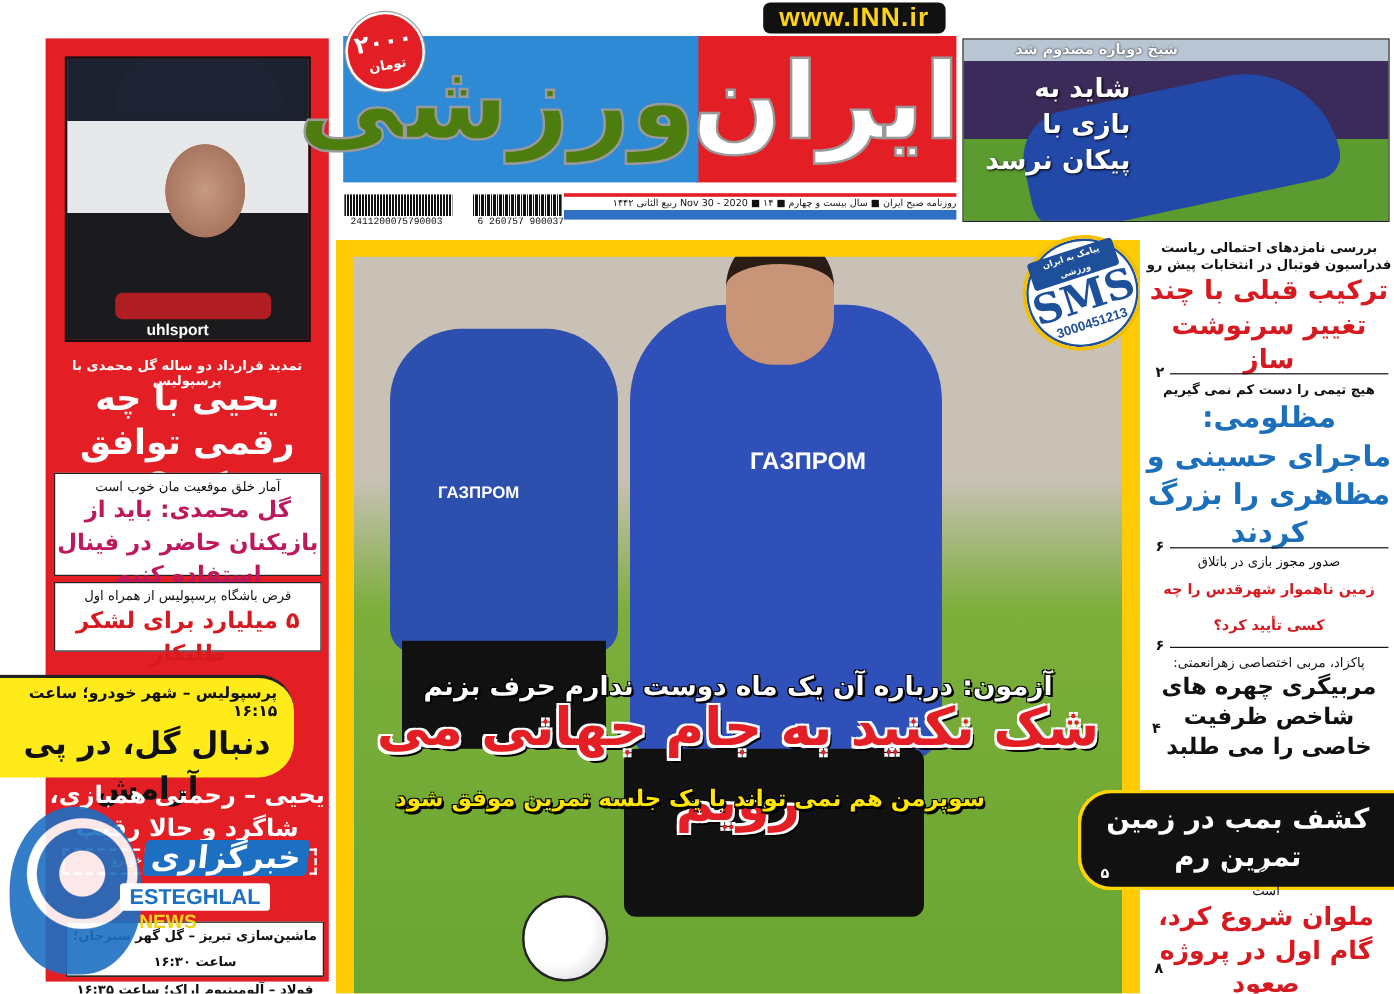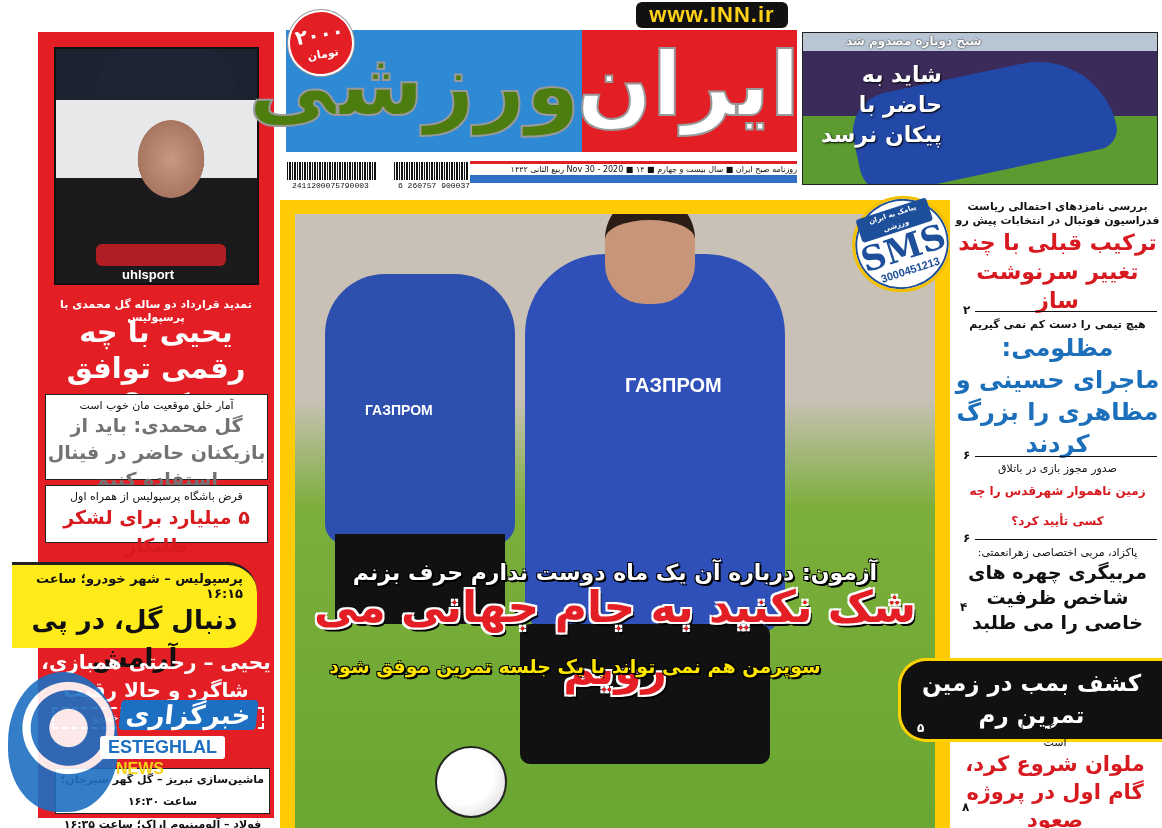--- a/index.html
+++ b/index.html
@@ -44,27 +44,27 @@
   }
   #left-headline {
     left: 40px; top: 314px; width: 232px; text-align: center;
     color: #fff; font: bold 29px/36px "DejaVu Sans", sans-serif;
   }
   .white-box {
     background: #fff; border: 1px solid #222; text-align: center;
   }
   #box-golmohammadi { left: 45px; top: 394px; width: 223px; height: 86px; }
   #box-golmohammadi .k { font: 11px "DejaVu Sans", sans-serif; color: #111; padding-top: 4px; }
-  #box-golmohammadi .h { font: bold 19px/27px "DejaVu Sans", sans-serif; color: #737373; }
+  #box-golmohammadi .h { font: bold 19px/27px "DejaVu Sans", sans-serif; color: #be185d; }
   #box-loan { left: 45px; top: 485px; width: 223px; height: 58px; }
   #box-loan .k { font: 11px "DejaVu Sans", sans-serif; color: #111; padding-top: 4px; }
   #box-loan .h { font: bold 19px/28px "DejaVu Sans", sans-serif; color: #d71920; }
 
   #yellow-banner {
-    left: 12px; top: 562px; width: 245px; height: 86px;
+    left: 0; top: 562px; width: 245px; height: 86px;
     background: #ffeb1a;
     border-radius: 0 30px 30px 0;
     border-top: 3px solid #222;
   }
   #yellow-banner .k { text-align: right; padding: 6px 14px 0 0; font: bold 13px "DejaVu Sans", sans-serif; color: #111; }
   #yellow-banner .h { text-align: center; font: bold 26px/38px "DejaVu Sans", sans-serif; color: #111; }
 
   #left-sub1 { left: 40px; top: 648px; width: 232px; text-align: center; color: #fff; font: bold 20px/28px "DejaVu Sans", sans-serif; }
   #dotted-box {
     left: 52px; top: 707px; width: 212px; height: 22px;
@@ -298,21 +298,21 @@
 <div id="barcode1-num" class="abs barcode-num">2411200075790003</div>
 <div id="barcode2" class="abs barcode"></div>
 <div id="barcode2-num" class="abs barcode-num">6 260757 900037</div>
 <div id="date-strip" class="abs" dir="rtl">روزنامه صبح ایران ■ سال بیست و چهارم ■ Nov 30 - 2020 ■ ۱۴ ربیع الثانی ۱۴۴۲</div>
 <div id="date-blue" class="abs"></div>
 
 <div id="tr-photo" class="abs">
   <div class="player"></div>
 </div>
 <div id="tr-kicker" class="abs" dir="rtl">شیخ دوباره مصدوم شد</div>
-<div id="tr-headline" class="abs" dir="rtl">شاید به حاضر با پیکان نرسد</div>
+<div id="tr-headline" class="abs" dir="rtl">شاید به بازی با پیکان نرسد</div>
 
 <div id="main-frame" class="abs"></div>
 <div id="main-photo" class="abs">
   <div class="p2"></div>
   <div class="p2-shorts"></div>
   <div class="logo2">ГАЗПРОМ</div>
   <div class="p1"></div>
   <div class="p1-head"></div>
   <div class="p1-shorts"></div>
   <div class="logo">ГАЗПРОМ</div>

